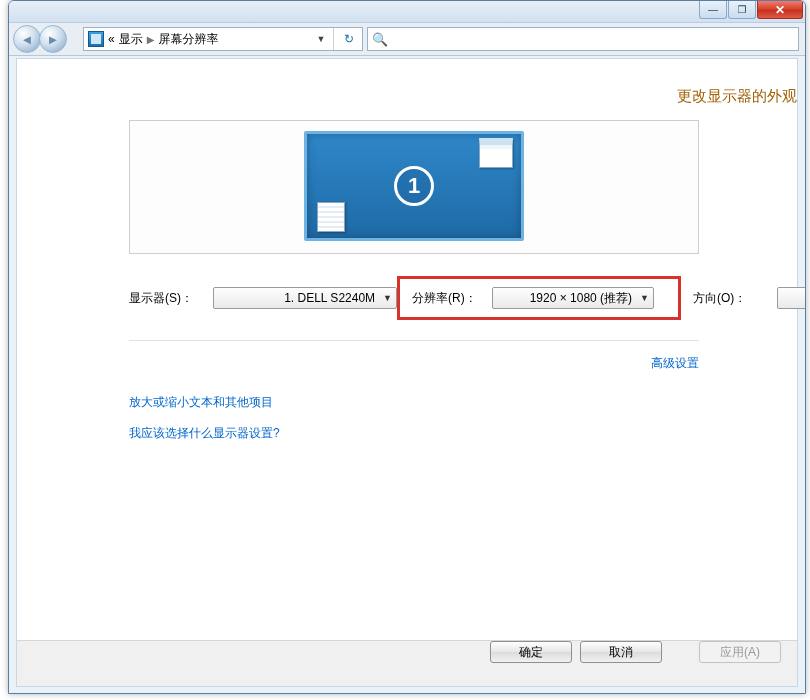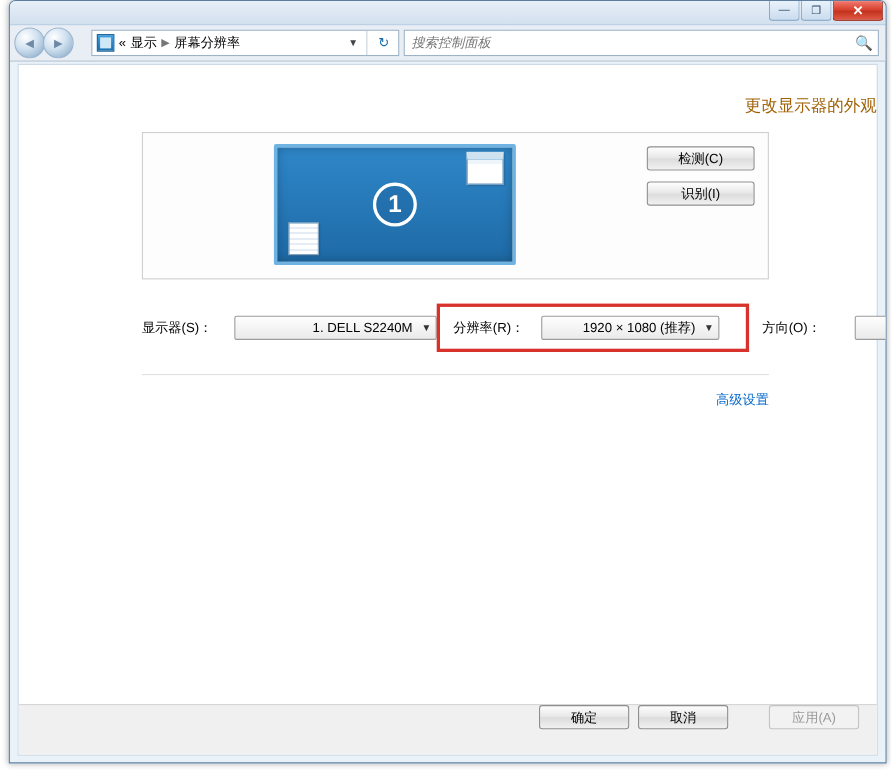--- a/index.html
+++ b/index.html
@@ -296,42 +296,37 @@
         <span>显示</span>
         <span class="addr-sep">▶</span>
         <span>屏幕分辨率</span>
       </span>
       <span class="addr-drop">▼</span>
       <span class="addr-divider"></span>
       <span class="addr-refresh">↻</span>
     </div>
 
     <div class="searchbox">
-      <input type="text" placeholder="搜索控制面板" style="">
       <span class="mag">🔍</span>
     </div>
   </div>
 
   <div class="clientarea">
 
     <div class="content">
 
       <h1>更改显示器的外观</h1>
 
       <div class="preview-frame">
         <div class="preview-stage">
           <div class="monitor-well">
             <div class="mini-window tr"></div>
             <div class="mini-window bl"></div>
             <div class="monitor-num">1</div>
           </div>
-        </div>
-        <div class="side-btns">
-          <button class="w7btn">检测(C)</button>
-          <button class="w7btn">识别(I)</button>
         </div>
       </div>
 
       <div class="formrows">
 
         <div class="row">
           <span class="lab">显示器(S)：</span>
           <span class="combo display">
             <span>1. DELL S2240M</span>
             <span class="arrow">▼</span>
@@ -354,20 +349,24 @@
             <span>横向</span>
             <span class="arrow">▼</span>
           </span>
         </div>
       </div>
 
       <div class="adv-row">
         <span class="link">高级设置</span>
       </div>
 
+      <div class="linkblock">
+        <span class="link">放大或缩小文本和其他项目</span>
+        <span class="link">我应该选择什么显示器设置?</span>
+      </div>
 
     </div>
 
     <div class="buttonbar">
       <button class="w7btn">确定</button>
       <button class="w7btn">取消</button>
       <button class="w7btn disabled">应用(A)</button>
     </div>
 
   </div>

